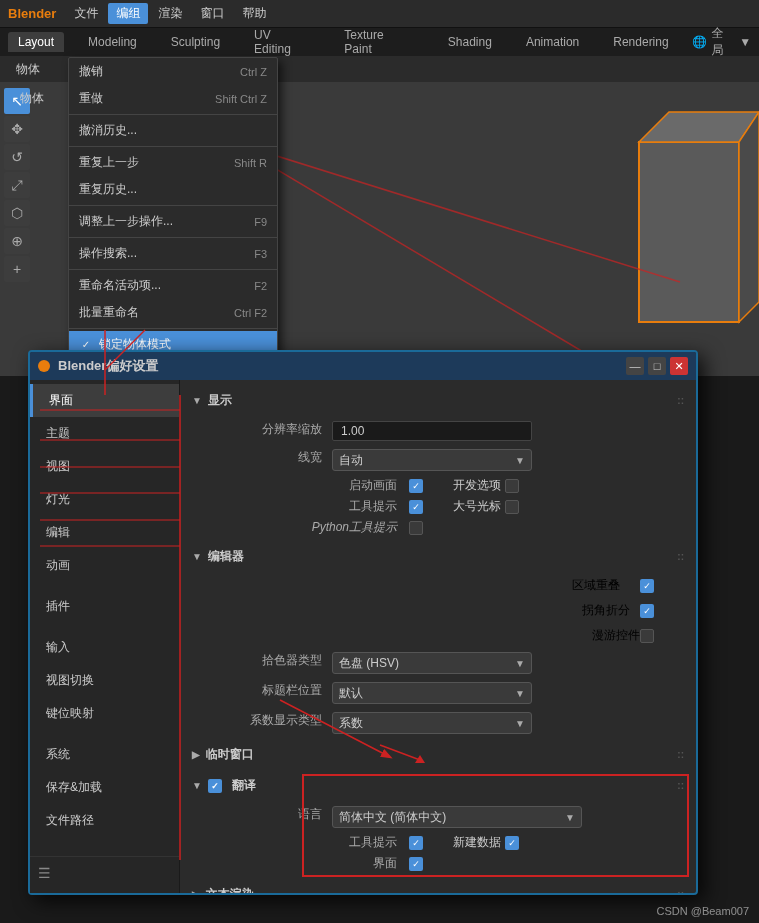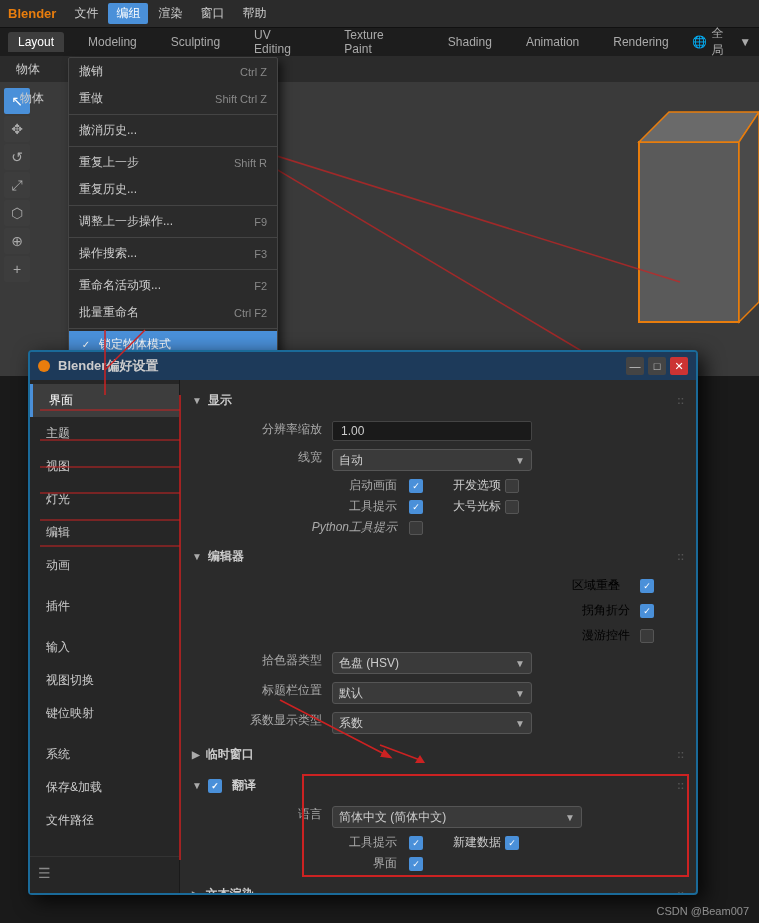--- a/index.html
+++ b/index.html
@@ -683,21 +683,21 @@
       <div class="form-row">
         <div style="flex:1;display:flex;justify-content:flex-end;padding-right:10px;align-items:center;">
           <span>拐角折分</span>
         </div>
         <div style="display:flex;align-items:center;">
           <div class="checkbox">✓</div>
         </div>
         <div style="width:30px;"></div>
       </div>
       <div class="form-row">
-        <div style="flex:1;display:flex;justify-content:flex-end;padding-right:10px;align-items:center;">
+        <div style="flex:1;display:flex;justify-content:flex-end;padding-right:0;align-items:center;">
           <span>漫游控件</span>
         </div>
         <div style="display:flex;align-items:center;">
           <div class="checkbox unchecked"></div>
         </div>
         <div style="width:30px;"></div>
       </div>
 
       <div class="form-row">
         <div class="form-label">拾色器类型</div>

